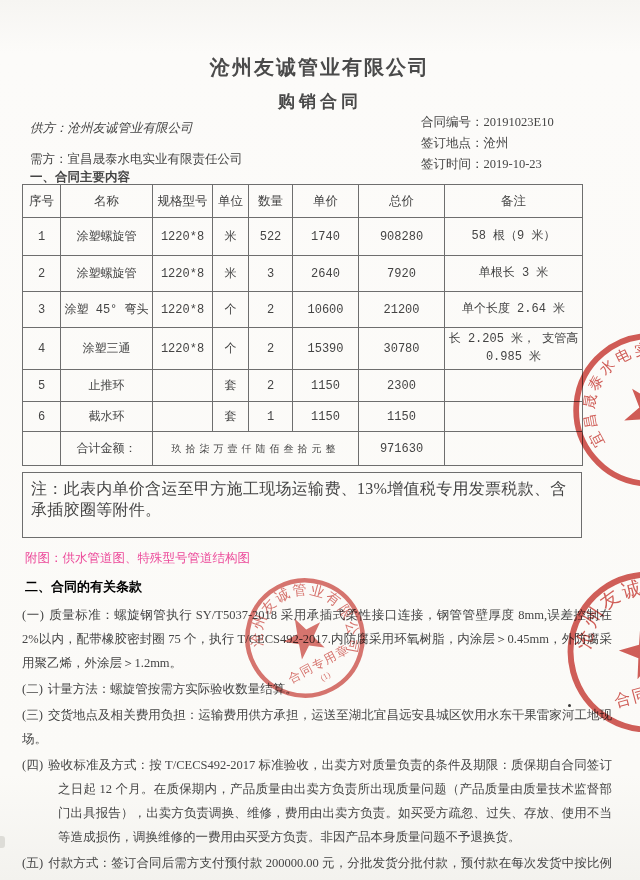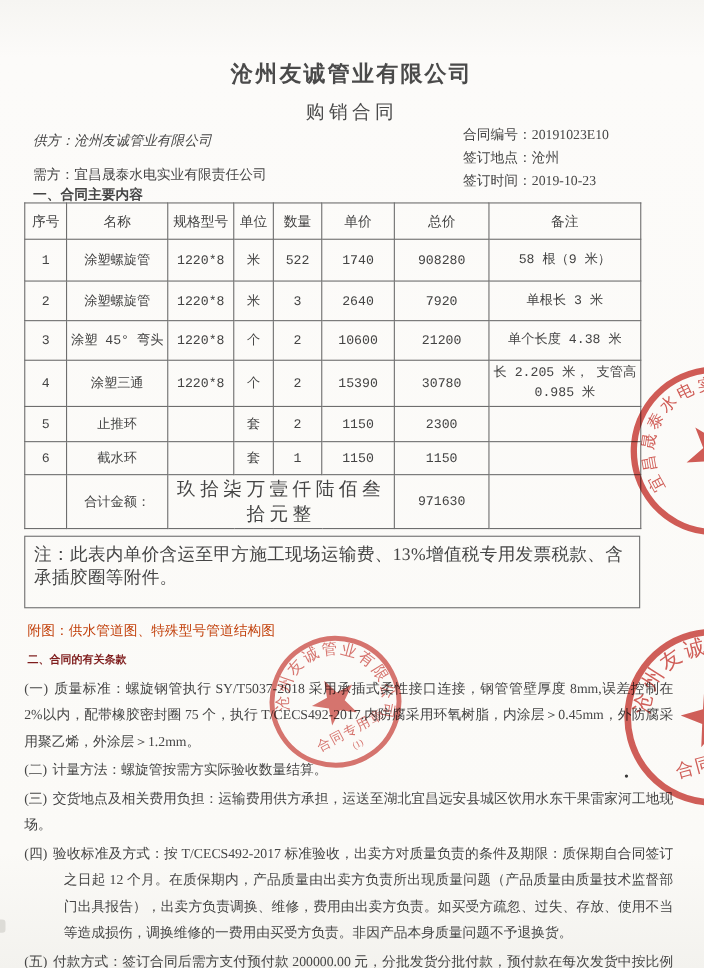--- a/index.html
+++ b/index.html
@@ -11,46 +11,46 @@
     font-family:"Liberation Serif","DejaVu Serif",serif;
     color:#3c3c3c;
     -webkit-font-smoothing:antialiased;
   }
   .title{
     position:absolute;top:54px;left:0;width:640px;
     text-align:center;font-size:20px;letter-spacing:2px;color:#4a4a4a;font-weight:600;
   }
   .subtitle{
     position:absolute;top:90px;left:0;width:640px;
-    text-align:center;font-size:17px;letter-spacing:4px;color:#4a4a4a;font-weight:400;
+    text-align:center;font-size:17px;letter-spacing:4px;color:#4a4a4a;font-weight:700;
   }
   .party{position:absolute;left:30px;font-size:12.5px;color:#454545;}
   .party.supplier{top:120px;font-style:italic;}
   .party.buyer{top:151px;}
   .sec1{position:absolute;left:30px;top:169px;font-size:12.5px;font-weight:700;color:#454545;}
   .meta{position:absolute;left:421px;top:112px;font-size:12.5px;line-height:21px;color:#454545;}
   .meta div{white-space:nowrap;}
 
   .flow{position:absolute;left:22px;top:184px;width:592px;}
 
   table{border-collapse:collapse;width:560px;table-layout:fixed;font-family:Liberation Mono, monospace;}
   th,td{
     border:1px solid #6e6e6e;text-align:center;vertical-align:middle;
     font-size:12px;color:#444;padding:1px 3px;font-weight:normal;overflow:hidden;
   }
   th{font-size:12.5px;}
   td.remark{line-height:1.45;}
-  td.words{letter-spacing:4px;font-size:17px;}
+  td.words{letter-spacing:4px;font-size:10px;}
 
   .notebox{
     width:542px;margin-top:6px;border:1px solid #6e6e6e;
     padding:6px 8px 16px 8px;font-size:16px;color:#454545;letter-spacing:.3px;
   }
-  .attach{margin:12px 0 0 3px;font-size:12.5px;color:#c2410c;}
-  .sec2{margin:11px 0 0 3px;font-size:10px;font-weight:700;color:#7f1d1d;}
+  .attach{margin:12px 0 0 3px;font-size:12.5px;color:#ec4899;}
+  .sec2{margin:11px 0 0 3px;font-size:13px;font-weight:700;color:#000000;}
   .terms{margin-top:7px;width:590px;}
   .term{margin:0 0 2px 0;font-size:12.5px;line-height:24px;color:#454545;text-align:justify;}
   .term .marker{margin-right:5px;}
   .term.indent{padding-left:36px;text-indent:-36px;}
 
   .stamp{position:absolute;pointer-events:none;mix-blend-mode:multiply;}
   .stamp svg{display:block;width:100%;height:100%;}
   #stamp-buyer{width:164px;height:164px;left:568px;top:328px;transform:rotate(-40deg);opacity:.92;}
   #stamp-supplier-mid{width:128px;height:128px;left:241px;top:574px;transform:rotate(-28deg);opacity:.78;}
   #stamp-supplier-right{width:172px;height:172px;left:562px;top:566px;transform:rotate(-15deg);opacity:.9;}
@@ -123,21 +123,21 @@
       <td class="remark">单根长 3 米</td>
     </tr>
     <tr style="height:36px">
       <td>3</td>
       <td>涂塑 45° 弯头</td>
       <td>1220*8</td>
       <td>个</td>
       <td>2</td>
       <td>10600</td>
       <td>21200</td>
-      <td class="remark">单个长度 4.38 米</td>
+      <td class="remark">单个长度 2.64 米</td>
     </tr>
     <tr style="height:42px">
       <td>4</td>
       <td>涂塑三通</td>
       <td>1220*8</td>
       <td>个</td>
       <td>2</td>
       <td>15390</td>
       <td>30780</td>
       <td class="remark">长 2.205 米， 支管高 0.985 米</td>

